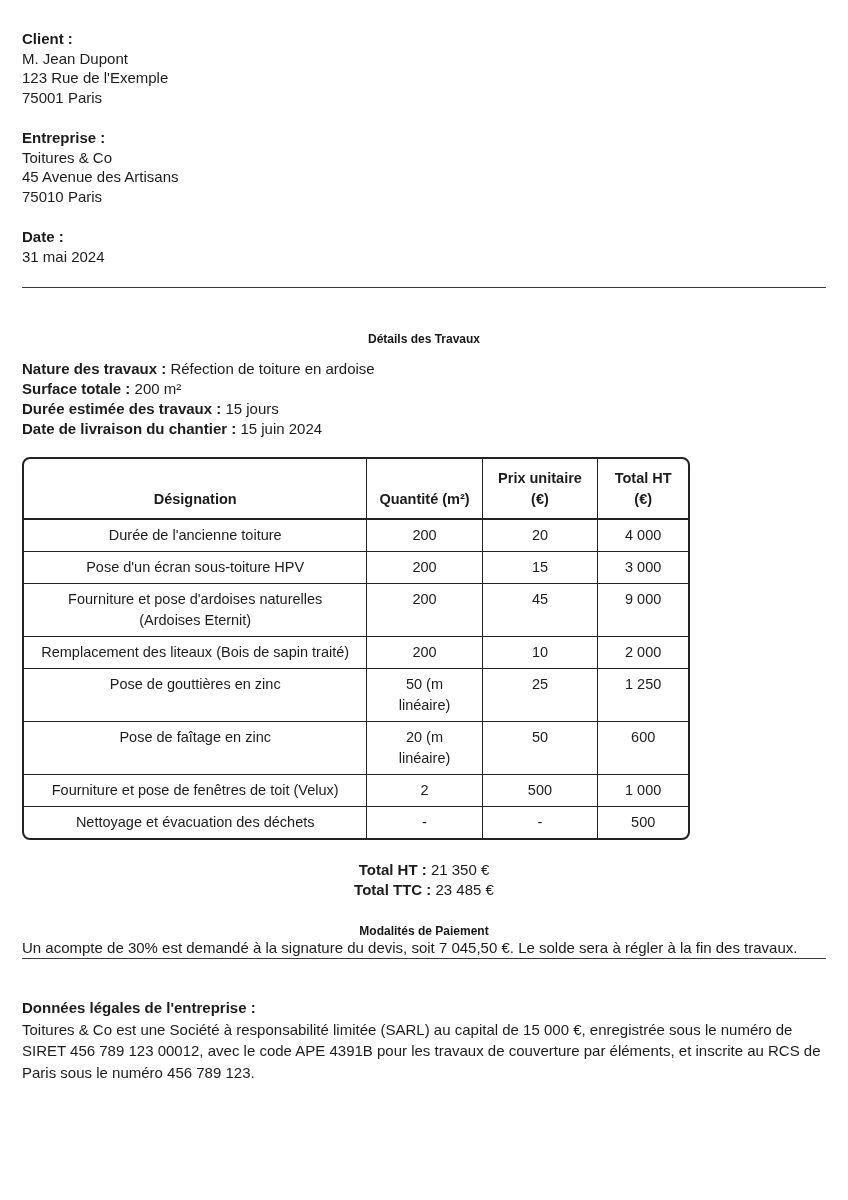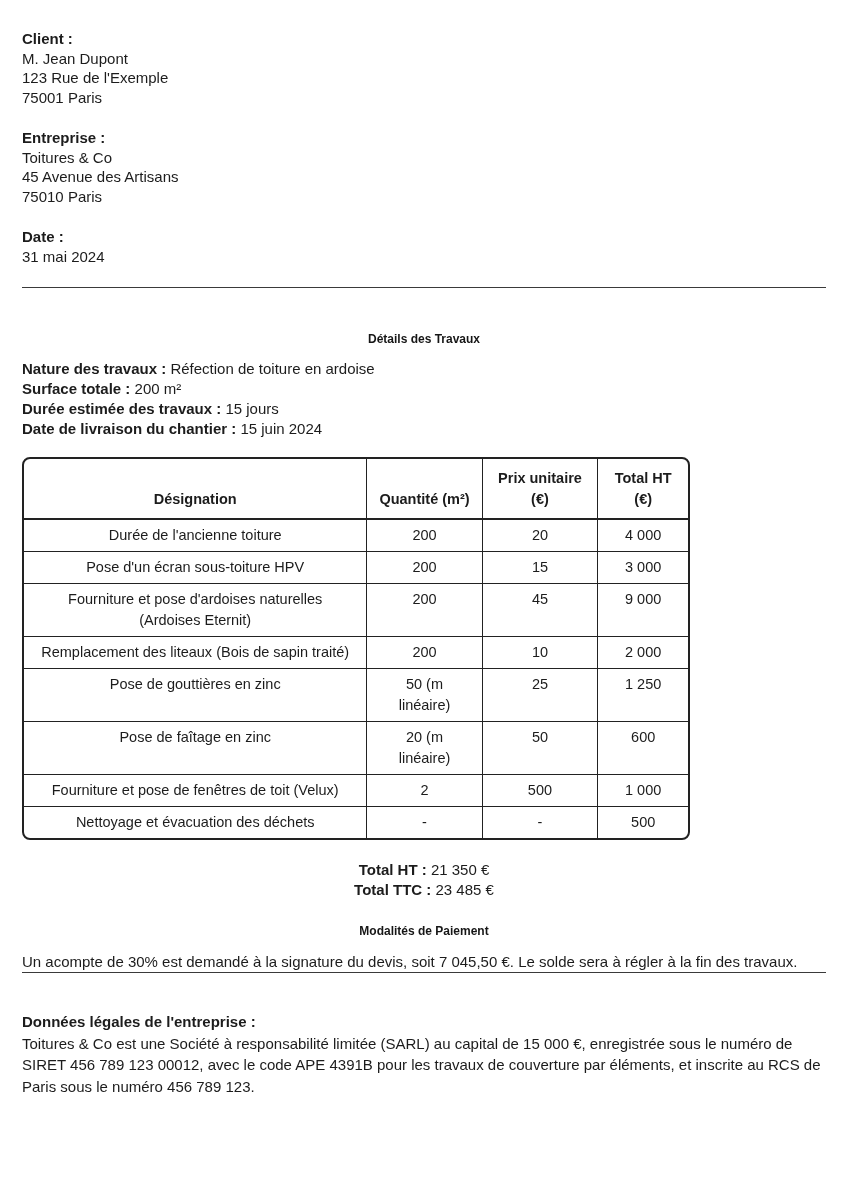--- a/index.html
+++ b/index.html
@@ -26,21 +26,21 @@
   .rule-top { margin-top: 46px; }
   .rule-bottom { margin-top: 45px; }
 
   h2 {
     font-size: 12px;
     font-weight: bold;
     color: #161616;
     text-align: center;
   }
   .details-heading { margin-top: 44px; margin-bottom: 13px; }
-  .payment-heading { margin-top: 24px; margin-bottom: 14px; }
+  .payment-heading { margin-top: 24px; }
 
   .fields p { line-height: 20px; }
 
   table.works {
     margin-top: 18px;
     width: 668px;
     border: 2px solid #222222;
     border-radius: 8px;
     border-collapse: separate;
     border-spacing: 0;

